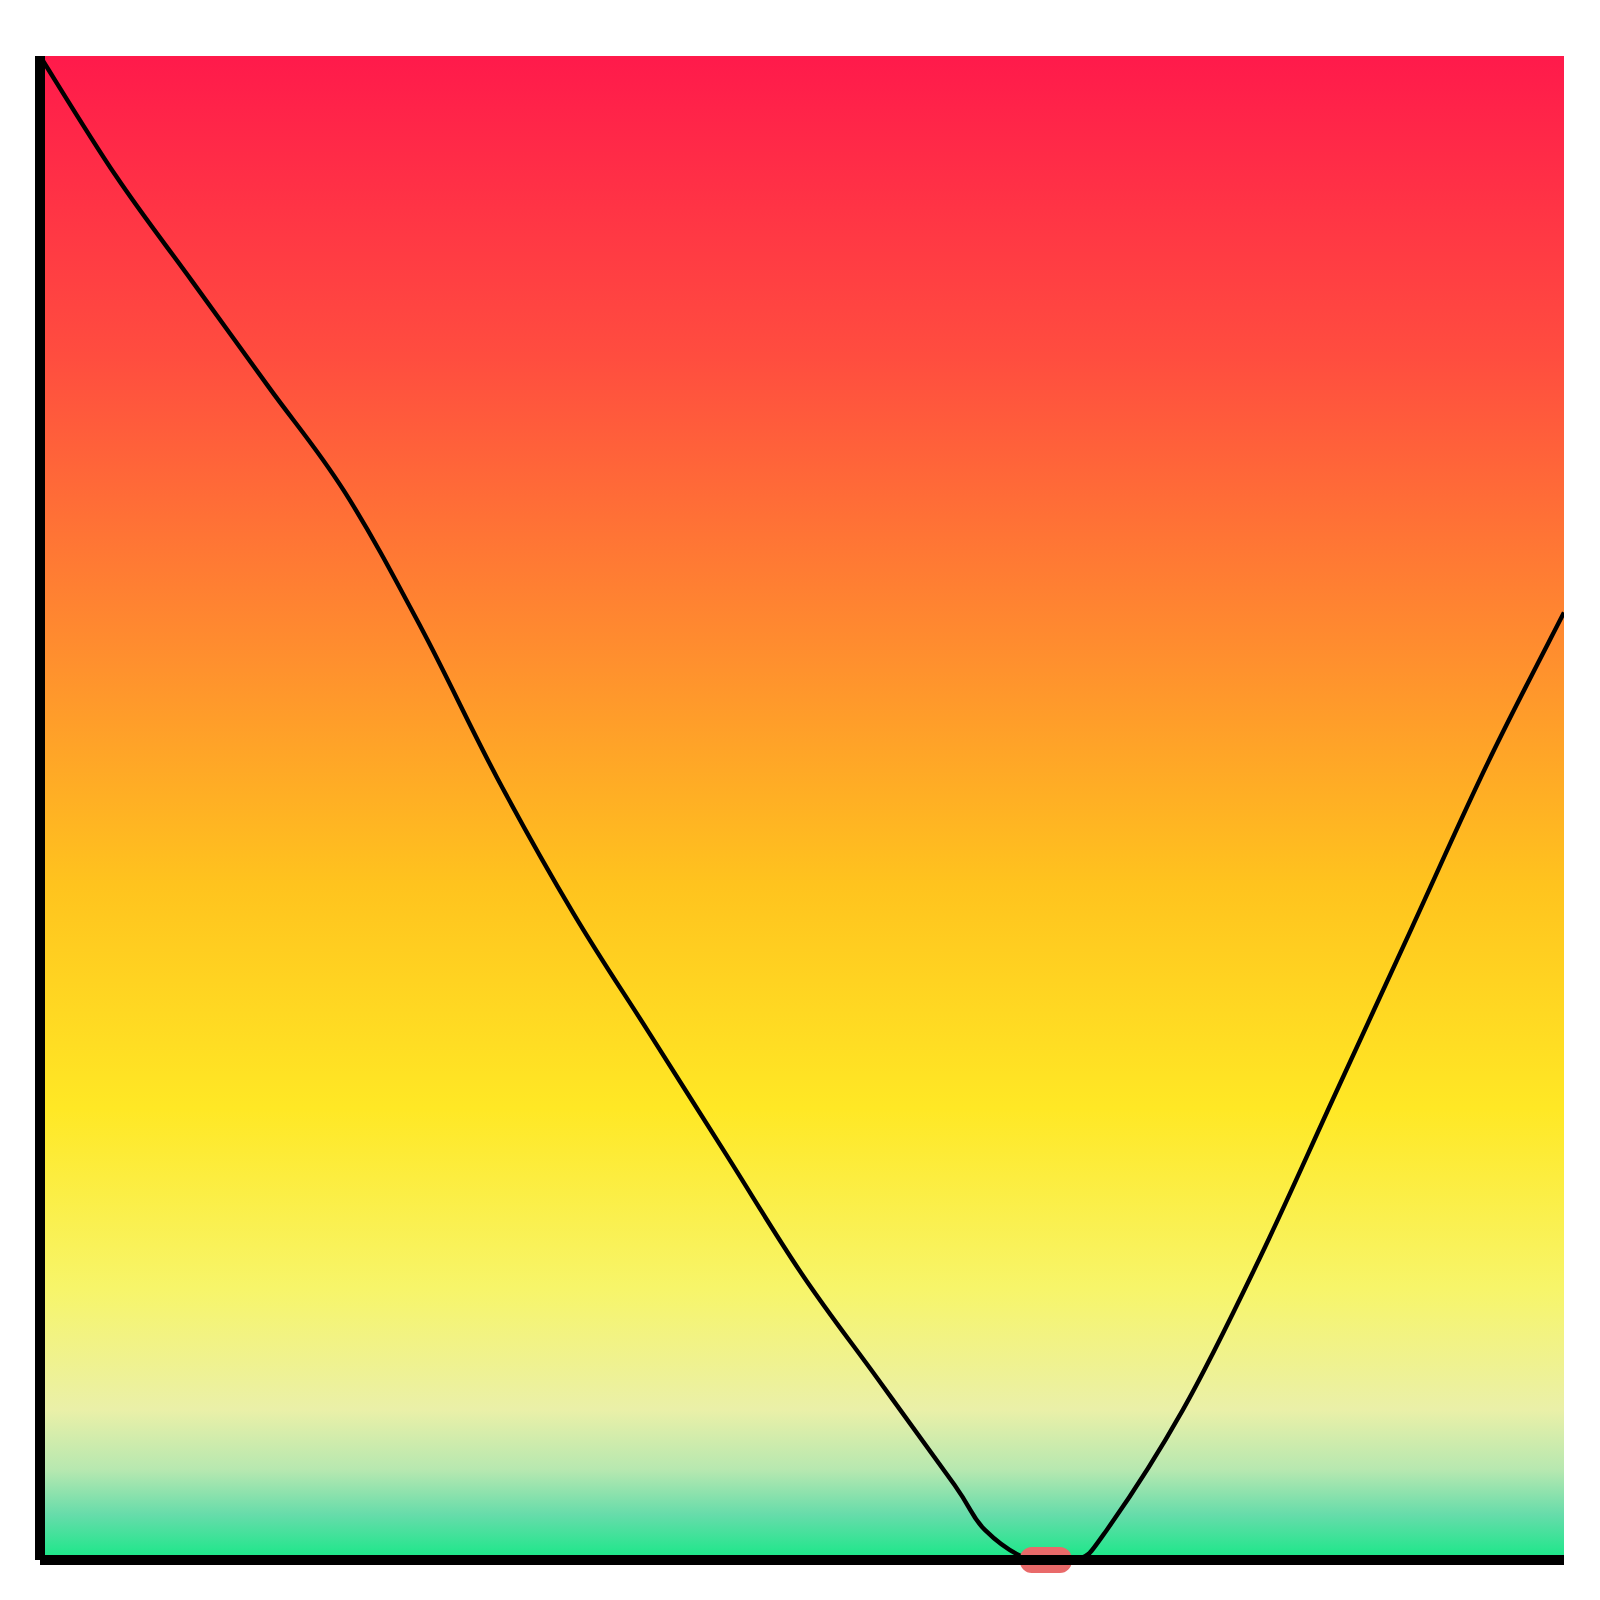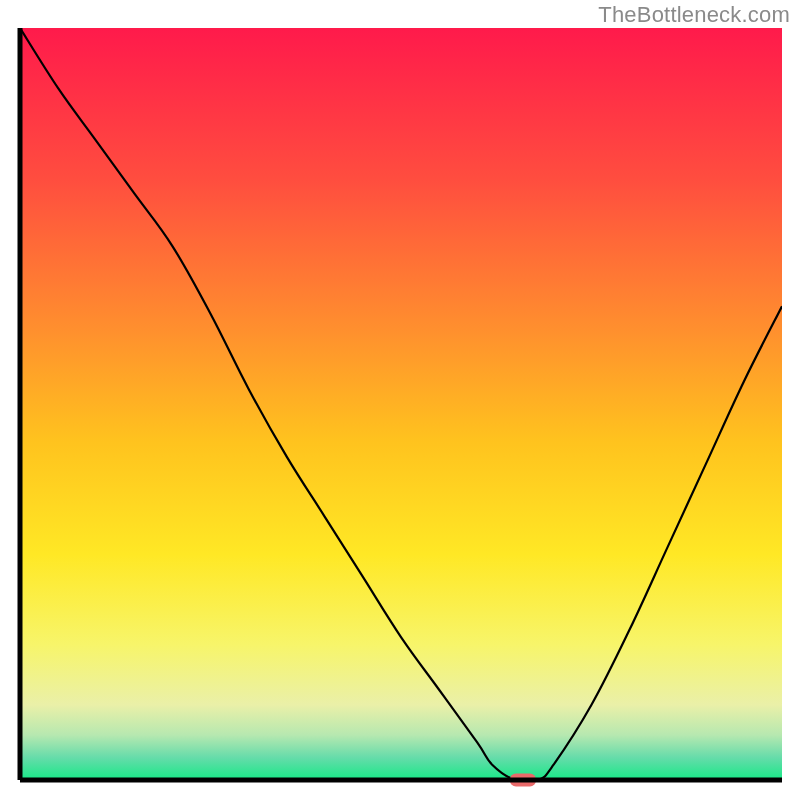--- a/index.html
+++ b/index.html
@@ -25,21 +25,20 @@
     letter-spacing: 0.2px;
   }
   svg {
     display: block;
   }
 </style>
 </head>
 <body>
 
 <div class="container">
-  <div class="watermark">TheBottleneck.com</div>
   <svg id="chart-svg" width="800" height="800">
     <defs>
       <linearGradient id="bg-grad" x1="0" y1="0" x2="0" y2="1">
           <stop offset="0%" stop-color="#ff1a4b"></stop>
           <stop offset="20%" stop-color="#ff4d3f"></stop>
           <stop offset="40%" stop-color="#ff8f2e"></stop>
           <stop offset="55.00000000000001%" stop-color="#ffc31e"></stop>
           <stop offset="70%" stop-color="#ffe825"></stop>
           <stop offset="82%" stop-color="#f7f56a"></stop>
           <stop offset="90%" stop-color="#eaf0a8"></stop>

